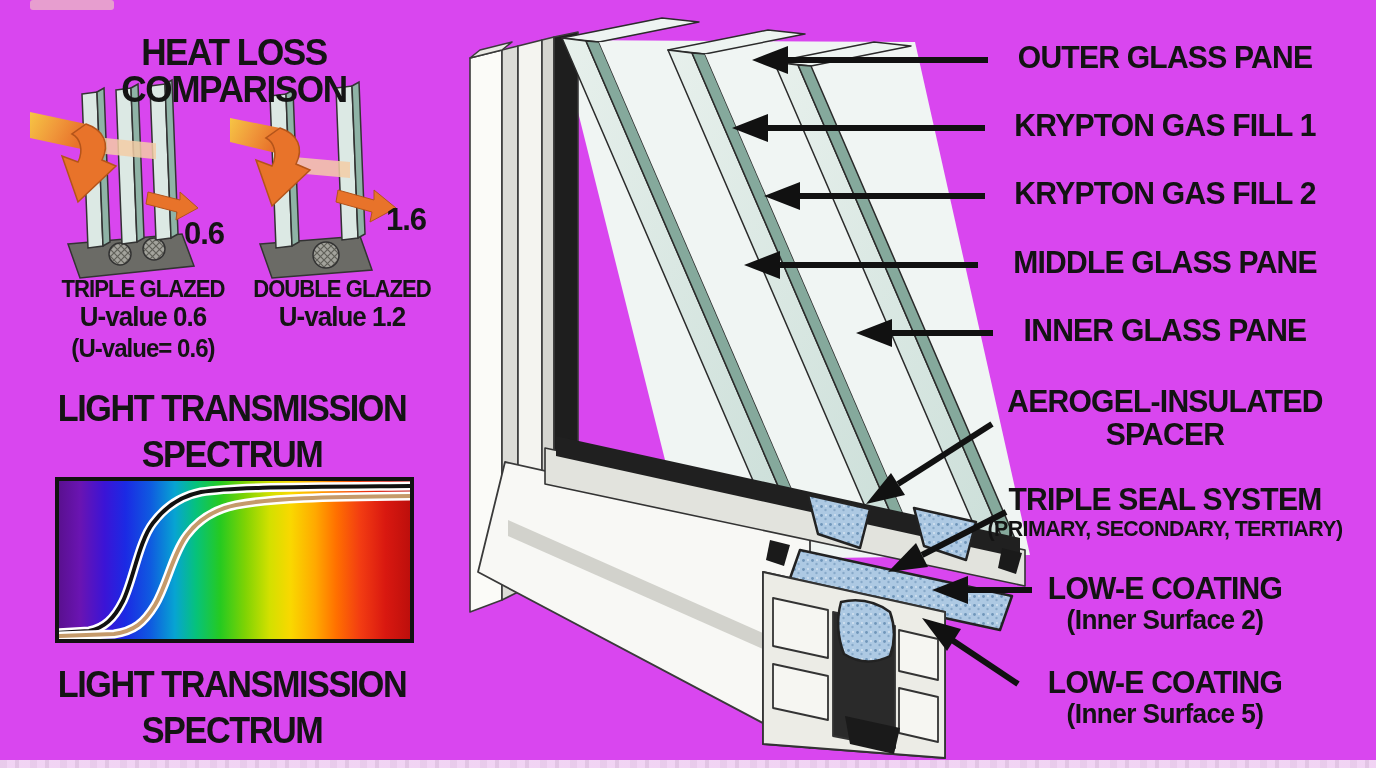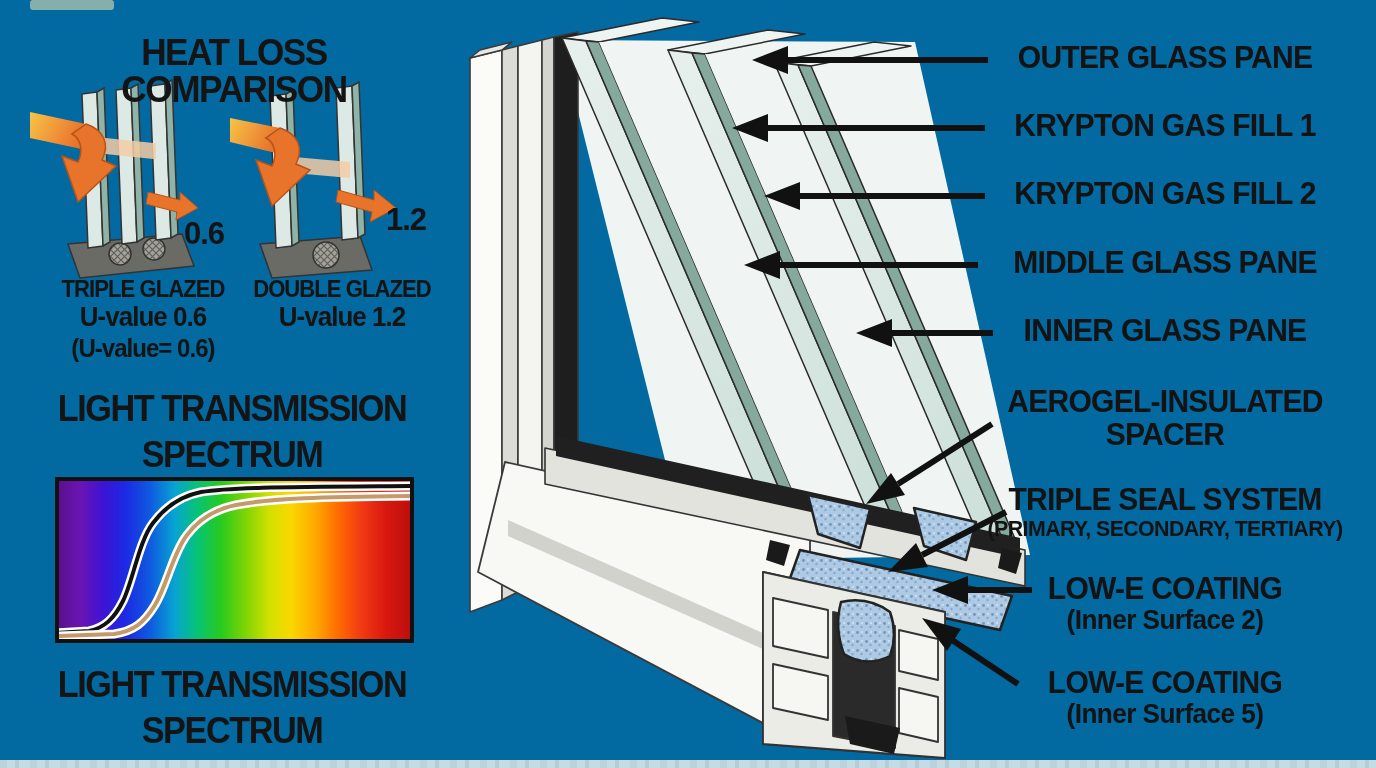--- a/index.html
+++ b/index.html
@@ -1,18 +1,18 @@
 <!DOCTYPE html>
 <html><head>
 <meta charset="utf-8">
 <style>
   html,body{margin:0;padding:0;background:#ffffff;}
   #stage{
     position:relative;width:1376px;height:768px;overflow:hidden;
-    background:#0369a1;font-family:"Liberation Sans",sans-serif;color:#161616;
+    background:#d946ef;font-family:"Liberation Sans",sans-serif;color:#161616;
   }
   .abs{position:absolute;}
   
   .big-title{
     font-weight:700;font-size:37px;letter-spacing:-1.5px;line-height:1.0;
     text-align:center;transform:scaleX(.95);color:#141414;
   }
   #heat-title{left:14px;top:34px;width:440px;}
   #spec-title-top{left:30px;top:386px;width:404px;font-size:36px;line-height:1.28;}
   #spec-title-bot{left:30px;top:662px;width:404px;font-size:36px;line-height:1.28;}
@@ -224,21 +224,21 @@
         <polygon points="308,112 344,122 344,112 366,130 340,144 342,134 306,124" fill="#e8732a" stroke="#b4541a" stroke-width="1"></polygon>
       </g>
     </g>
   </svg>
 
   <div class="abs" id="top-smudge"></div>
 
   <div class="abs big-title" id="heat-title">HEAT LOSS COMPARISON</div>
 
   <div class="abs uval" id="uval-triple">0.6</div>
-  <div class="abs uval" id="uval-double">1.2</div>
+  <div class="abs uval" id="uval-double">1.6</div>
 
   <div class="abs mini-caption" id="cap-triple">
     <div class="l1">TRIPLE GLAZED</div>
     <div class="l2">U-value 0.6</div>
     <div class="l3">(U-value= 0.6)</div>
   </div>
   <div class="abs mini-caption" id="cap-double">
     <div class="l1">DOUBLE GLAZED</div>
     <div class="l2">U-value 1.2</div>
   </div>

